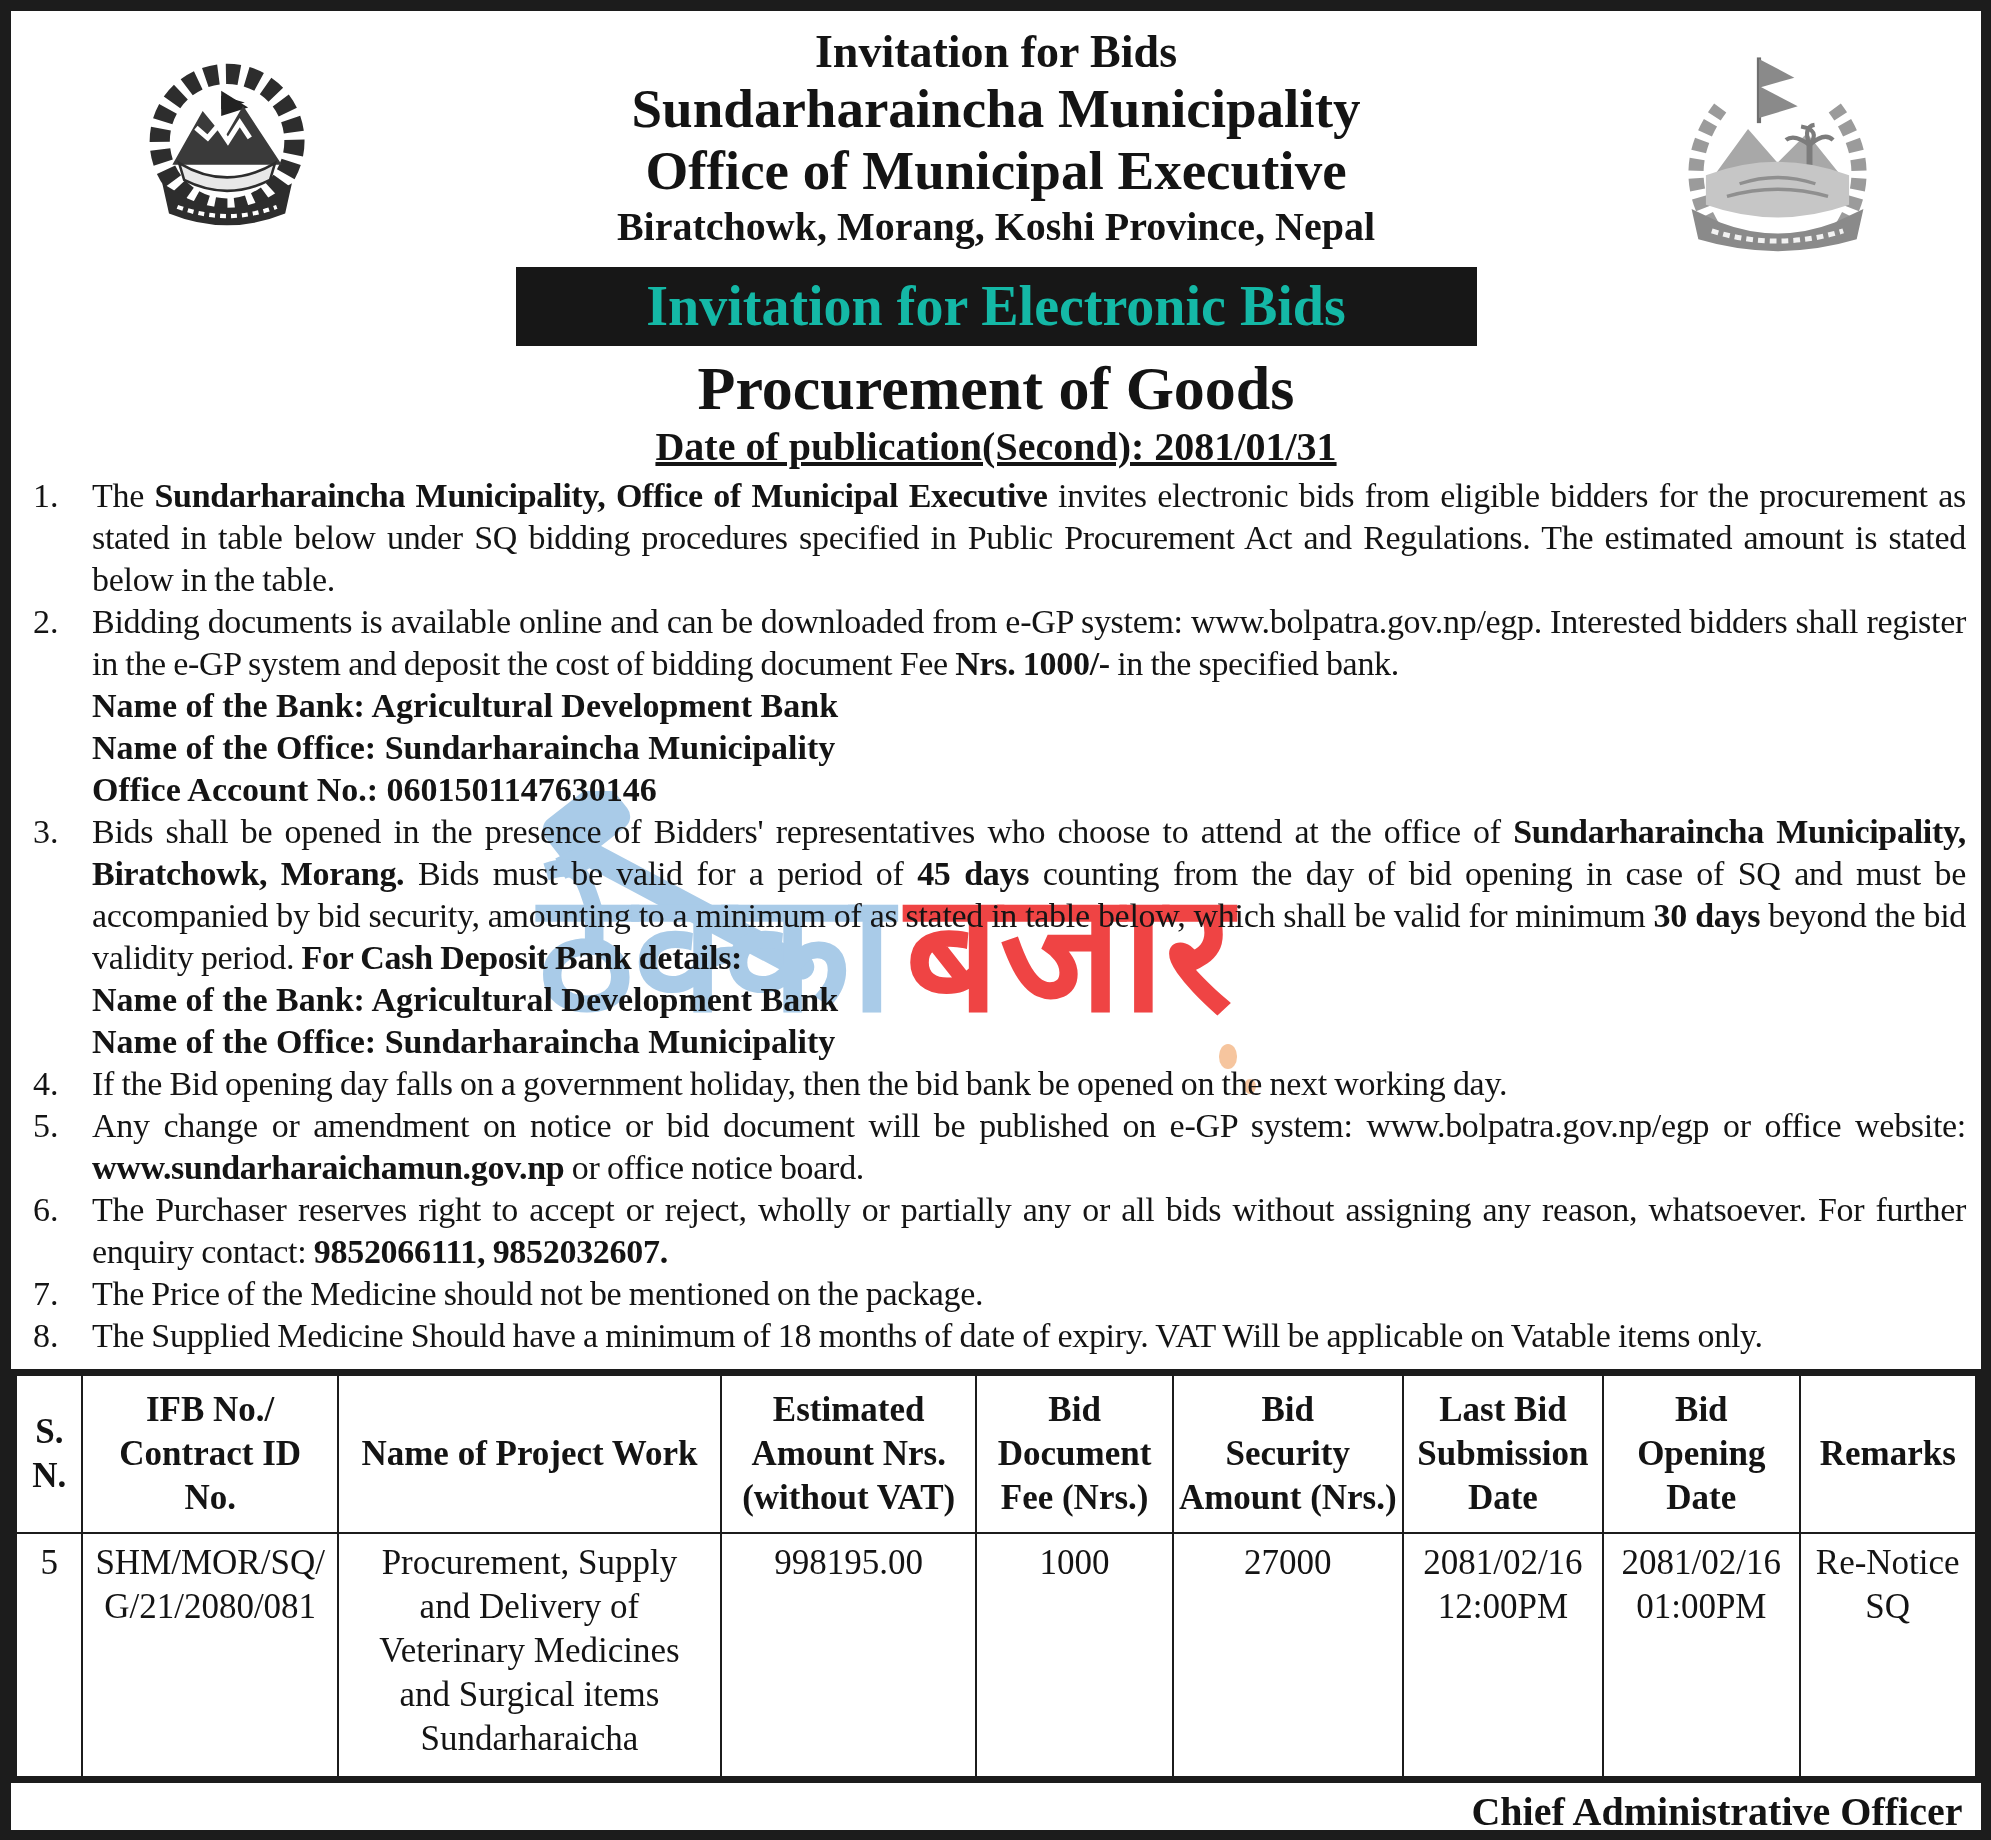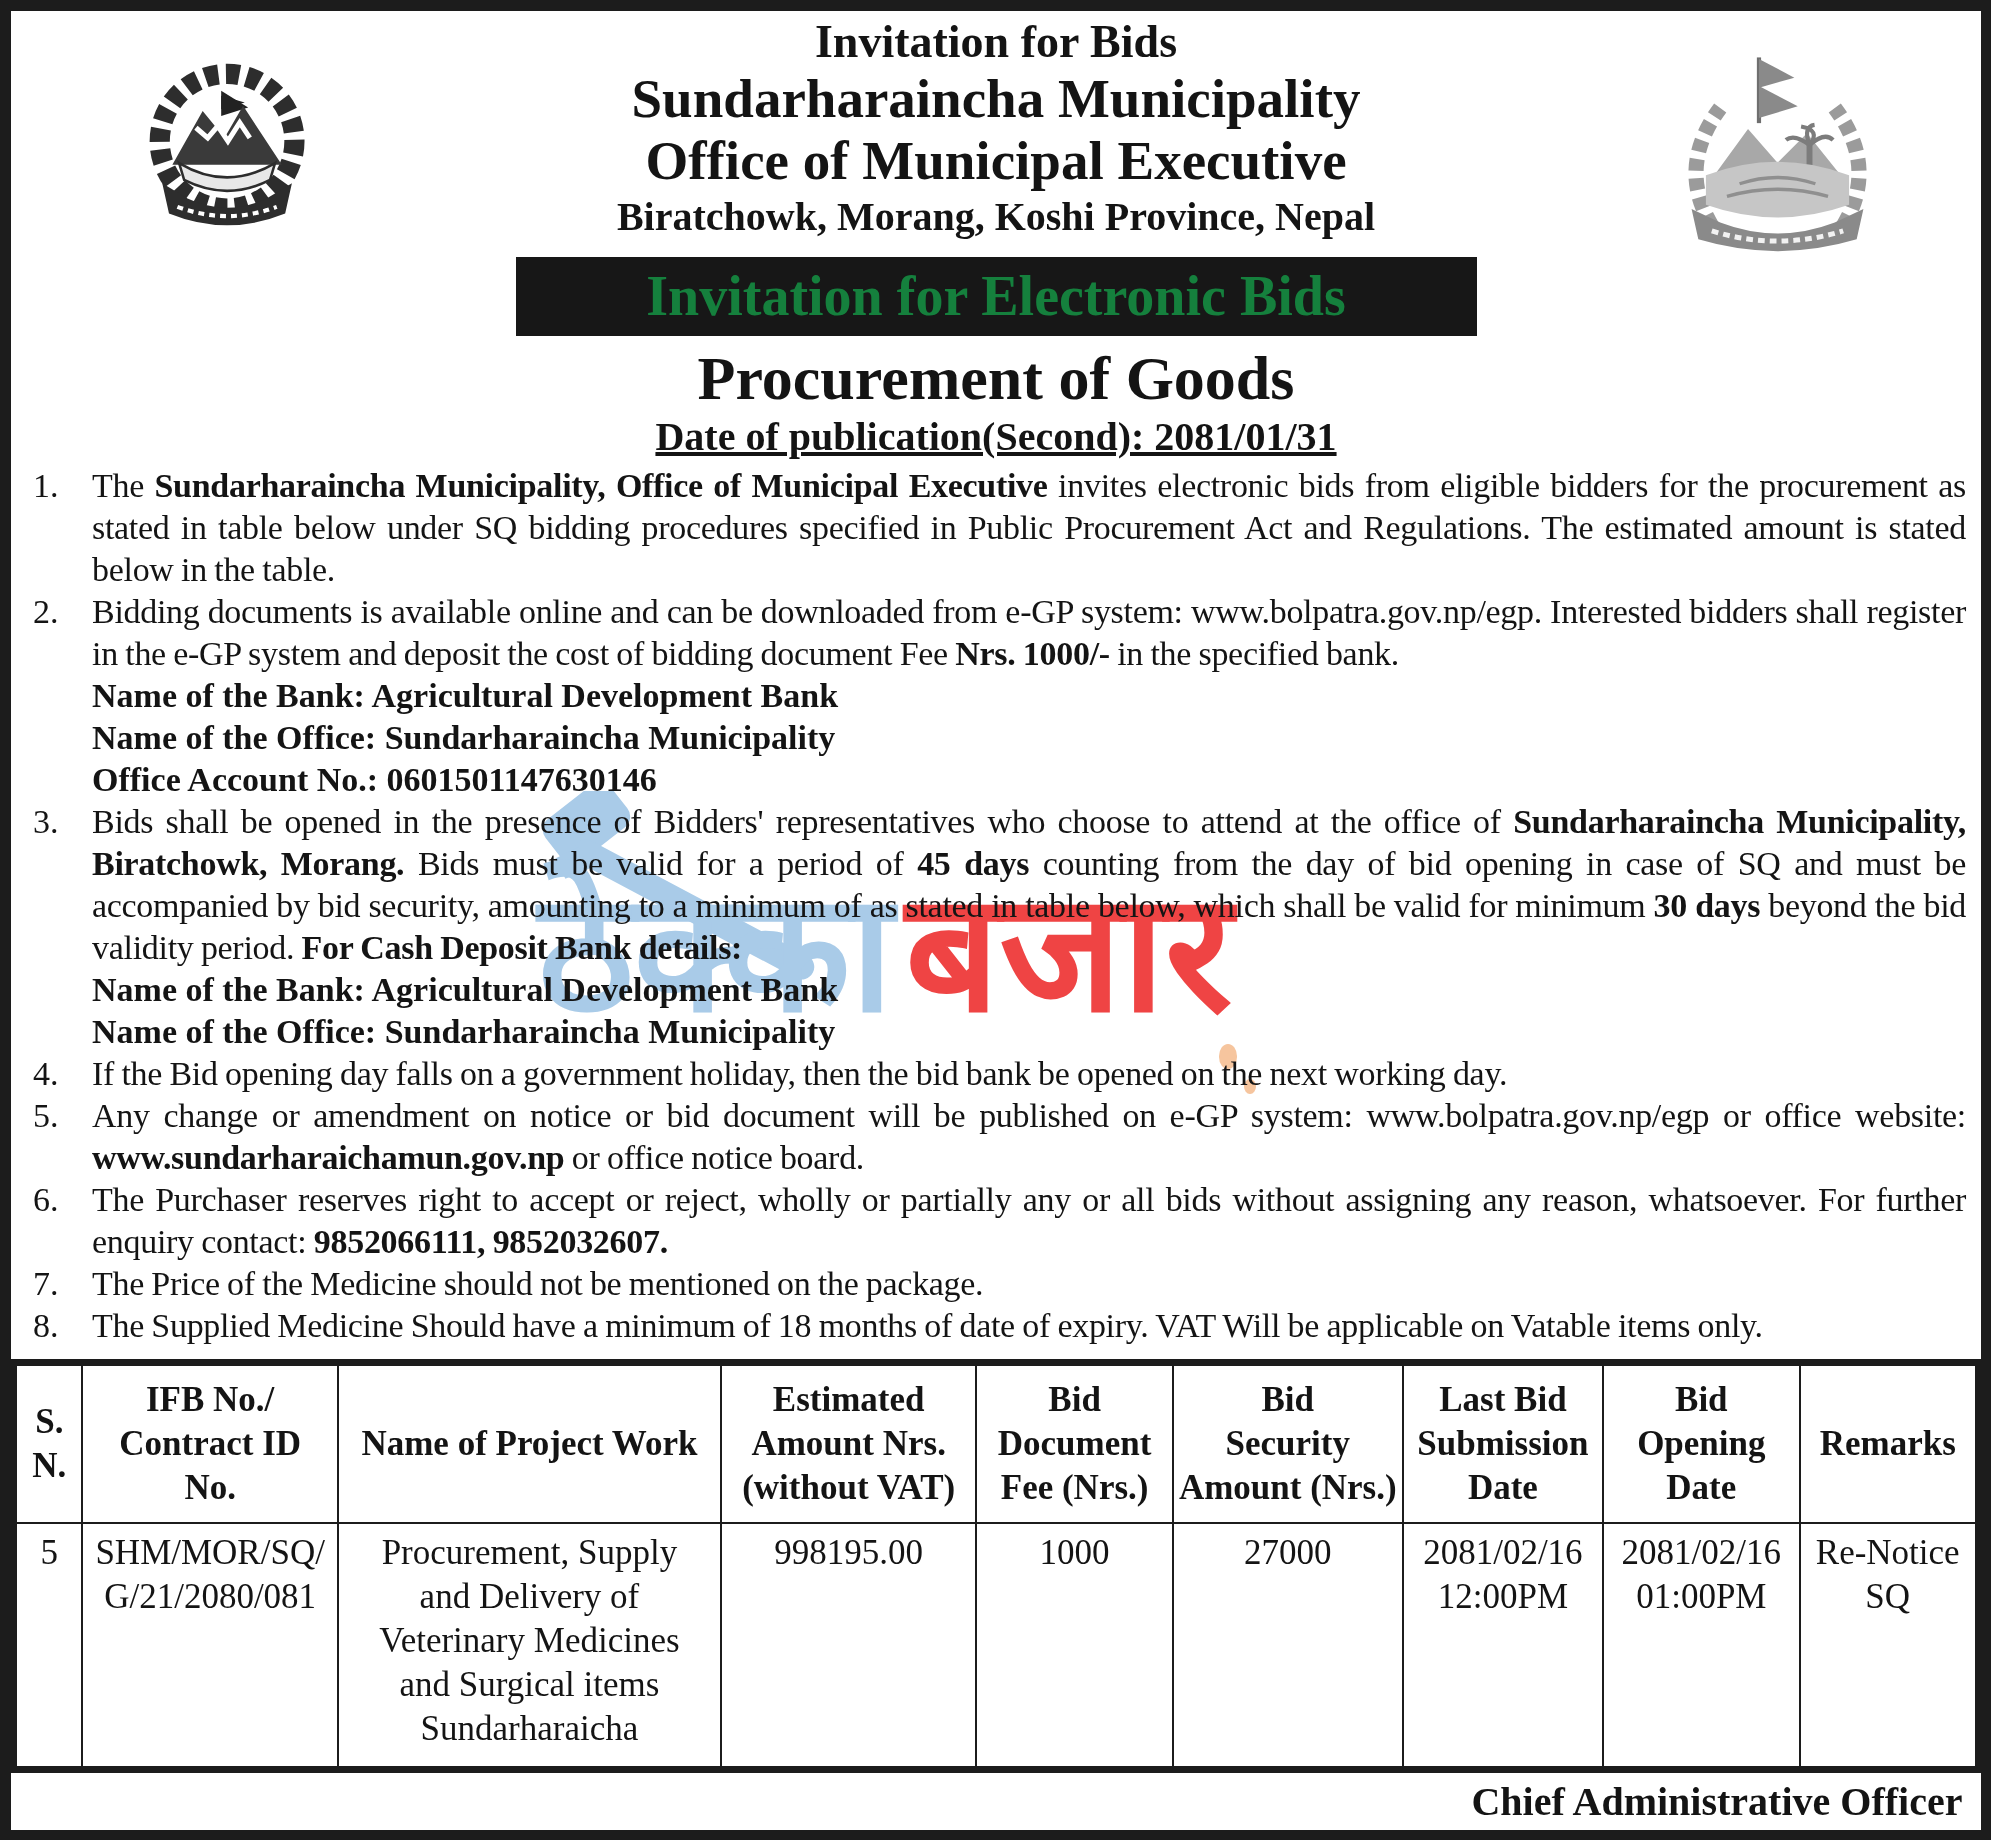--- a/index.html
+++ b/index.html
@@ -24,29 +24,29 @@
     font-size:165px;font-weight:bold;line-height:1.05;
     pointer-events:none;user-select:none;
   }
   .wm-blue{color:#a9cbe8;}
   .wm-orange{color:#ef4444;position:relative;}
   .wm-drop{position:absolute;background:#f6c59e;border-radius:50%;}
   .wm-drop.d1{width:18.6px;height:25px;right:-5px;bottom:-29px;}
   .wm-drop.d2{width:11.8px;height:15px;right:-23.6px;bottom:-54px;}
   .gavel{position:absolute;left:519px;top:780px;z-index:0;pointer-events:none;}
   
-  .hdr{position:relative;z-index:1;text-align:center;padding-top:5px;}
+  .hdr{position:relative;z-index:1;text-align:center;padding-top:15px;}
   .hdr .t1{font-size:46px;font-weight:bold;line-height:52px;}
   .hdr .t2{font-size:55px;font-weight:bold;line-height:62px;}
   .hdr .t3{font-size:55px;font-weight:bold;line-height:61px;}
   .hdr .addr{font-size:40px;font-weight:bold;line-height:52px;}
   .banner{
     position:relative;z-index:1;
     margin:13.5px auto 8.4px auto;width:961px;height:79px;
-    background:#171717;color:#15803d;
+    background:#171717;color:#14b8a6;
     display:flex;align-items:center;justify-content:center;
     font-size:56px;font-weight:bold;
   }
   .subtitle{position:relative;z-index:1;text-align:center;font-size:62px;font-weight:bold;line-height:69px;}
   .pubdate{position:relative;z-index:1;text-align:center;font-size:40px;font-weight:bold;line-height:47px;margin-bottom:5px;text-decoration:underline;}
   
   .notice{position:relative;z-index:1;margin:5px 15px 0 0;}
   .nitem{position:relative;padding-left:81px;}
   .nitem .num{position:absolute;left:22px;top:0;font-size:34px;line-height:42px;}
   .ntext{

